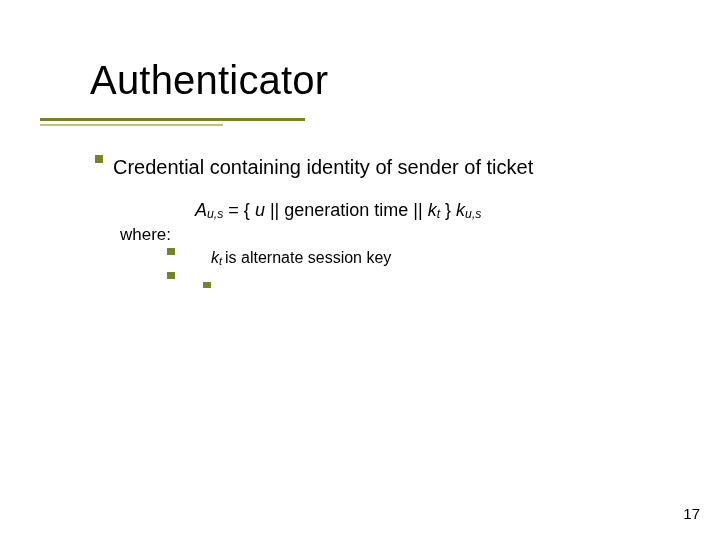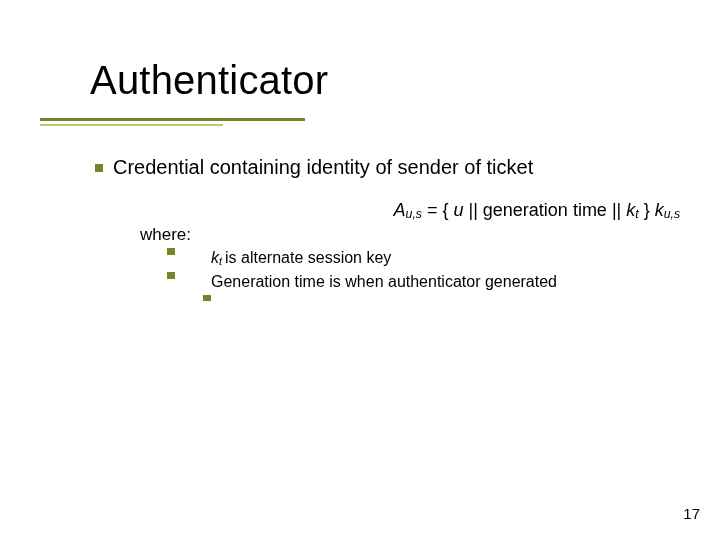--- a/index.html
+++ b/index.html
@@ -72,21 +72,20 @@
   }
   .sq.tiny {
     width: 6px;
     height: 6px;
     margin-right: 7px;
     vertical-align: 2px;
   }
   .lvl1 {
     display: flex;
     margin-bottom: 6px;
-    align-items: center;
   }
   .lvl1 > .txt {
     font-size: 20px;
   }
   .lvl2 {
     display: flex;
     margin-left: 38px;
     margin-bottom: 4px;
   }
   .lvl2 > .txt {
@@ -107,24 +106,23 @@
     margin-bottom: 3px;
   }
   .lvl4 > .txt {
     font-size: 15px;
   }
   .formula {
     margin-left: 100px;
     margin-top: 2px;
     margin-bottom: 2px;
     font-size: 18px;
-    text-align: right;
   }
   .where {
-    margin-left: 45px;
+    margin-left: 25px;
     font-size: 17px;
     margin-top: 2px;
     margin-bottom: 2px;
   }
   em.var {
     font-style: italic;
   }
   sub {
     font-size: 0.68em;
     font-style: italic;
@@ -170,21 +168,20 @@
 
     <div class="lvl3">
       <span class="sq sm"></span>
       <span class="txt">
         <em class="var">k</em><sub>t </sub><span>is alternate session key</span>
       </span>
     </div>
 
     <div class="lvl3">
       <span class="sq sm"></span>
-      <span class="txt">Generation time is when authenticator generated</span>
     </div>
 
     <div class="lvl4">
       <span class="sq tiny"></span>
     </div>
 
   </div>
 
   <div class="pagenum">17</div>
 </div>

